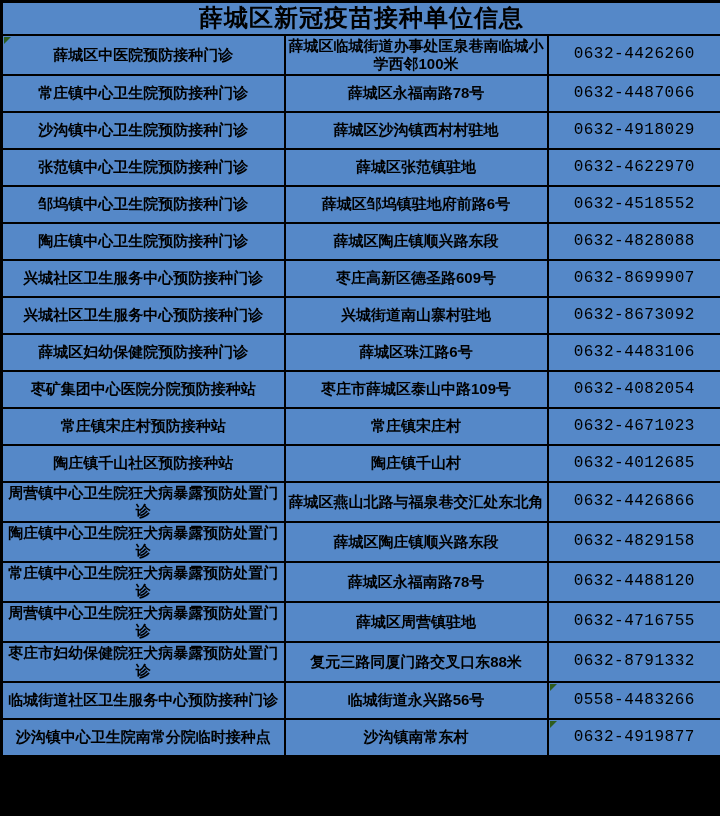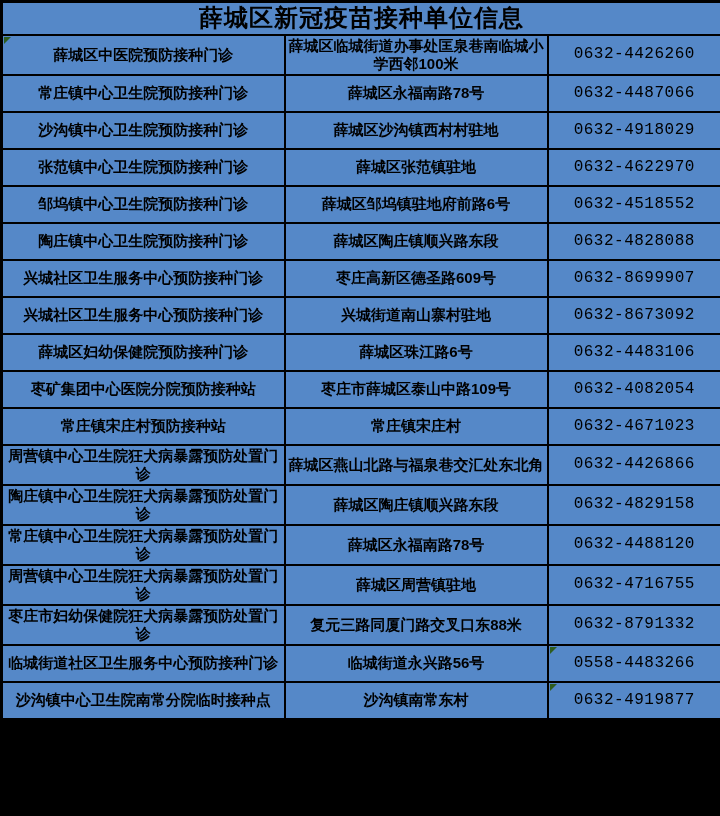--- a/index.html
+++ b/index.html
@@ -219,20 +219,34 @@
       <span class="txt">常庄镇宋庄村</span>
     </td>
     <td class="c-phone">
       
       <span class="txt">0632-4671023</span>
     </td>
   </tr>
       <tr>
     <td class="c-unit">
       
+      <span class="txt">陶庄镇千山社区预防接种站</span>
+    </td>
+    <td class="c-addr">
+      
+      <span class="txt">陶庄镇千山村</span>
+    </td>
+    <td class="c-phone">
+      
+      <span class="txt">0632-4012685</span>
+    </td>
+  </tr>
+      <tr>
+    <td class="c-unit">
+      
       <span class="txt">周营镇中心卫生院狂犬病暴露预防处置门诊</span>
     </td>
     <td class="c-addr">
       
       <span class="txt">薛城区燕山北路与福泉巷交汇处东北角</span>
     </td>
     <td class="c-phone">
       
       <span class="txt">0632-4426866</span>
     </td>

